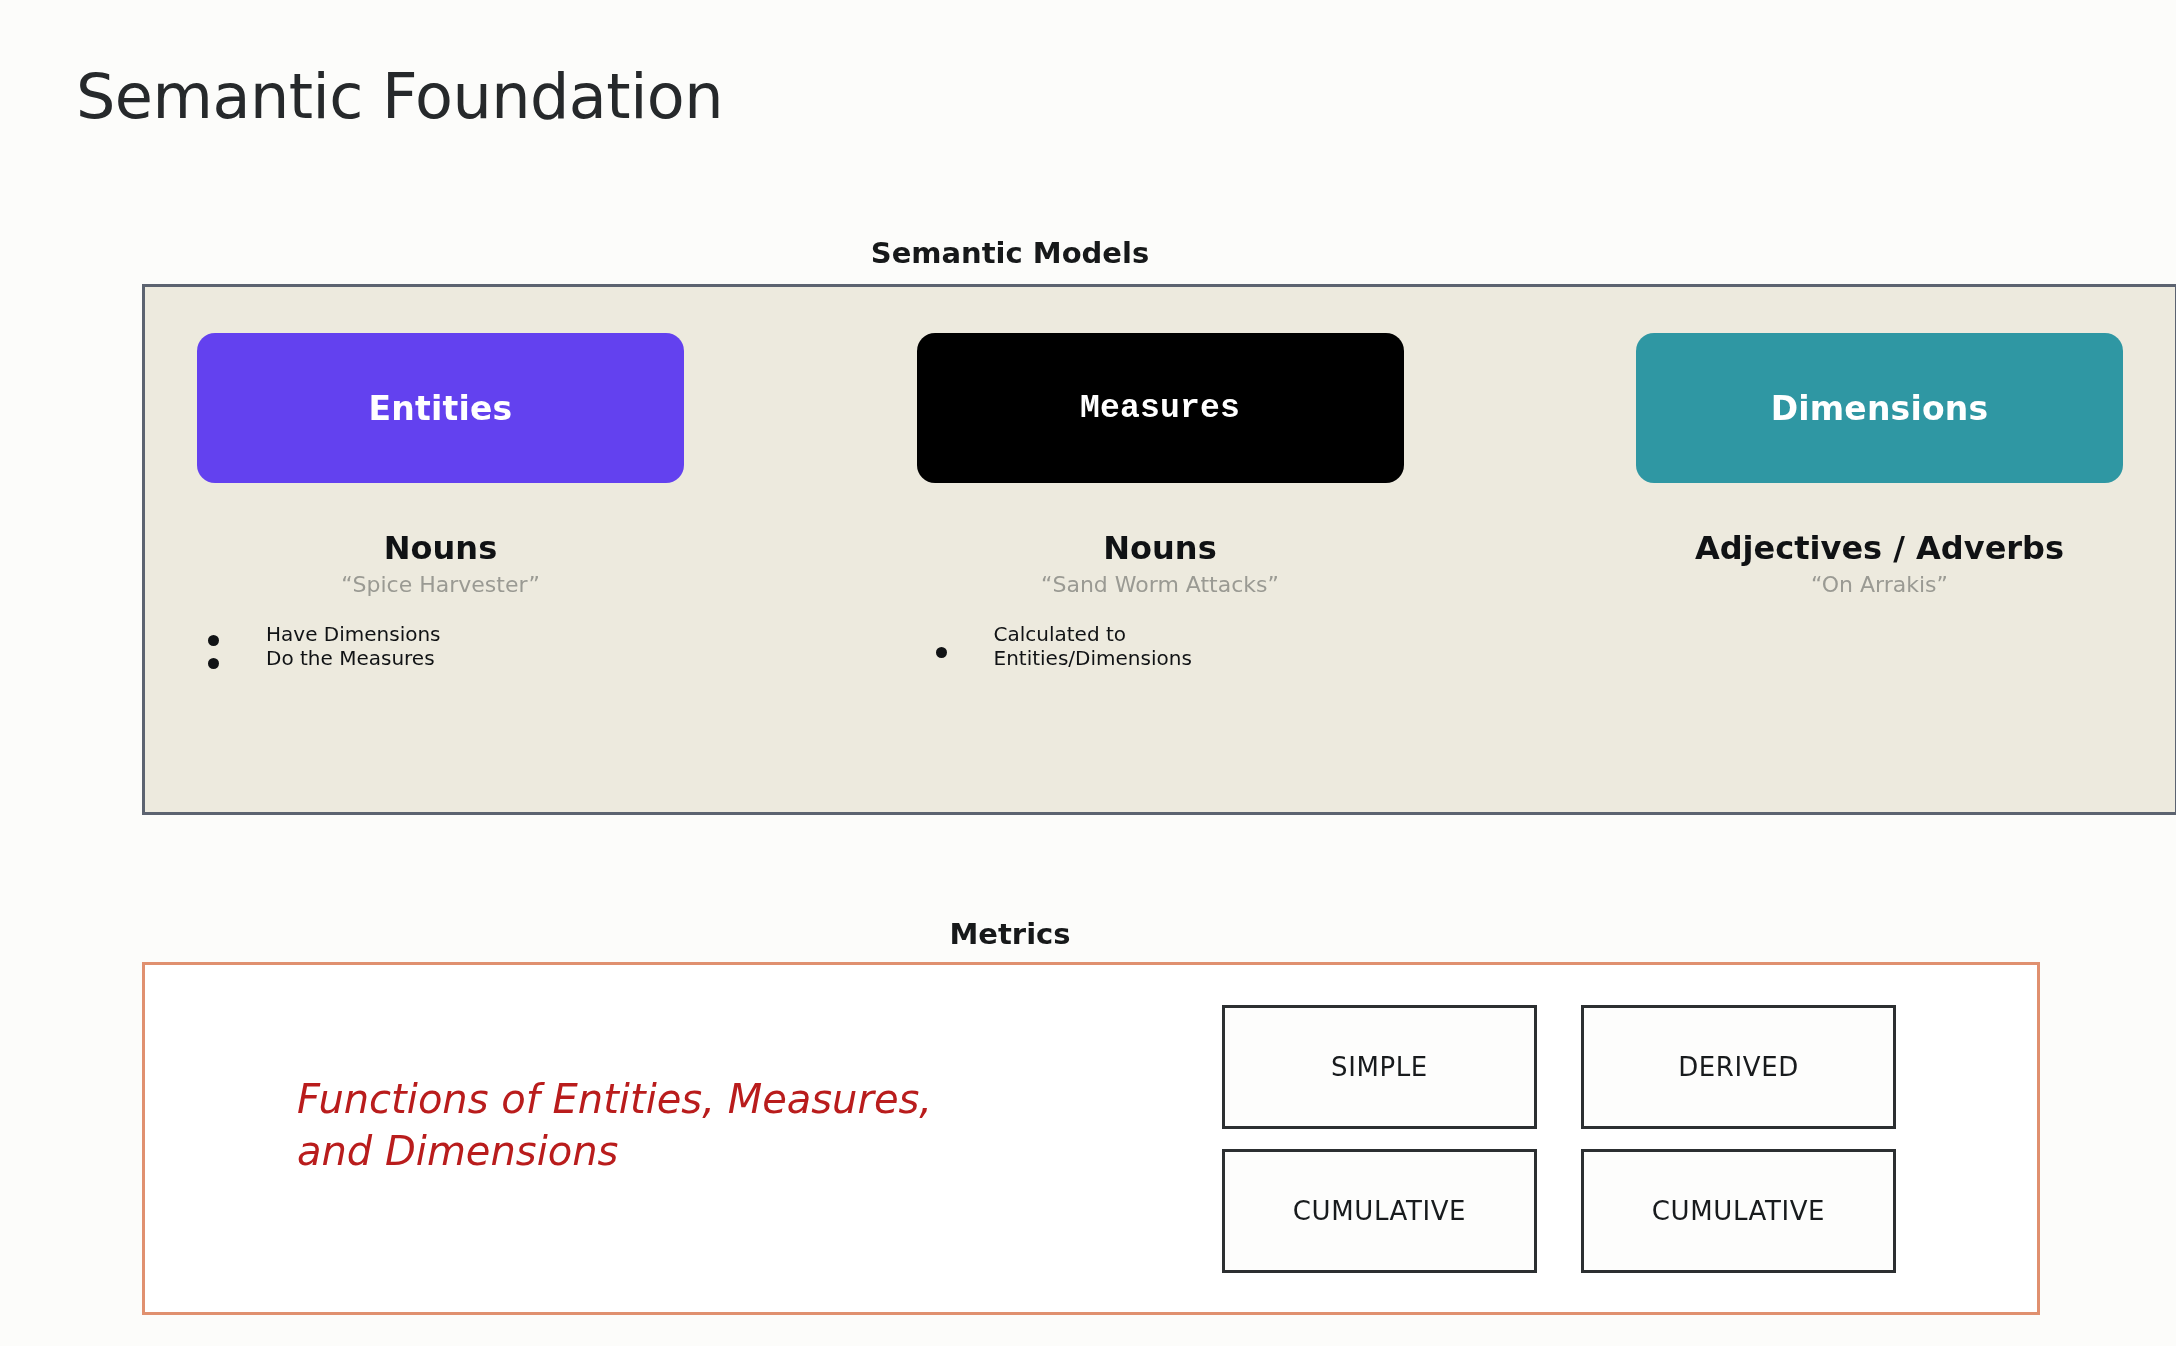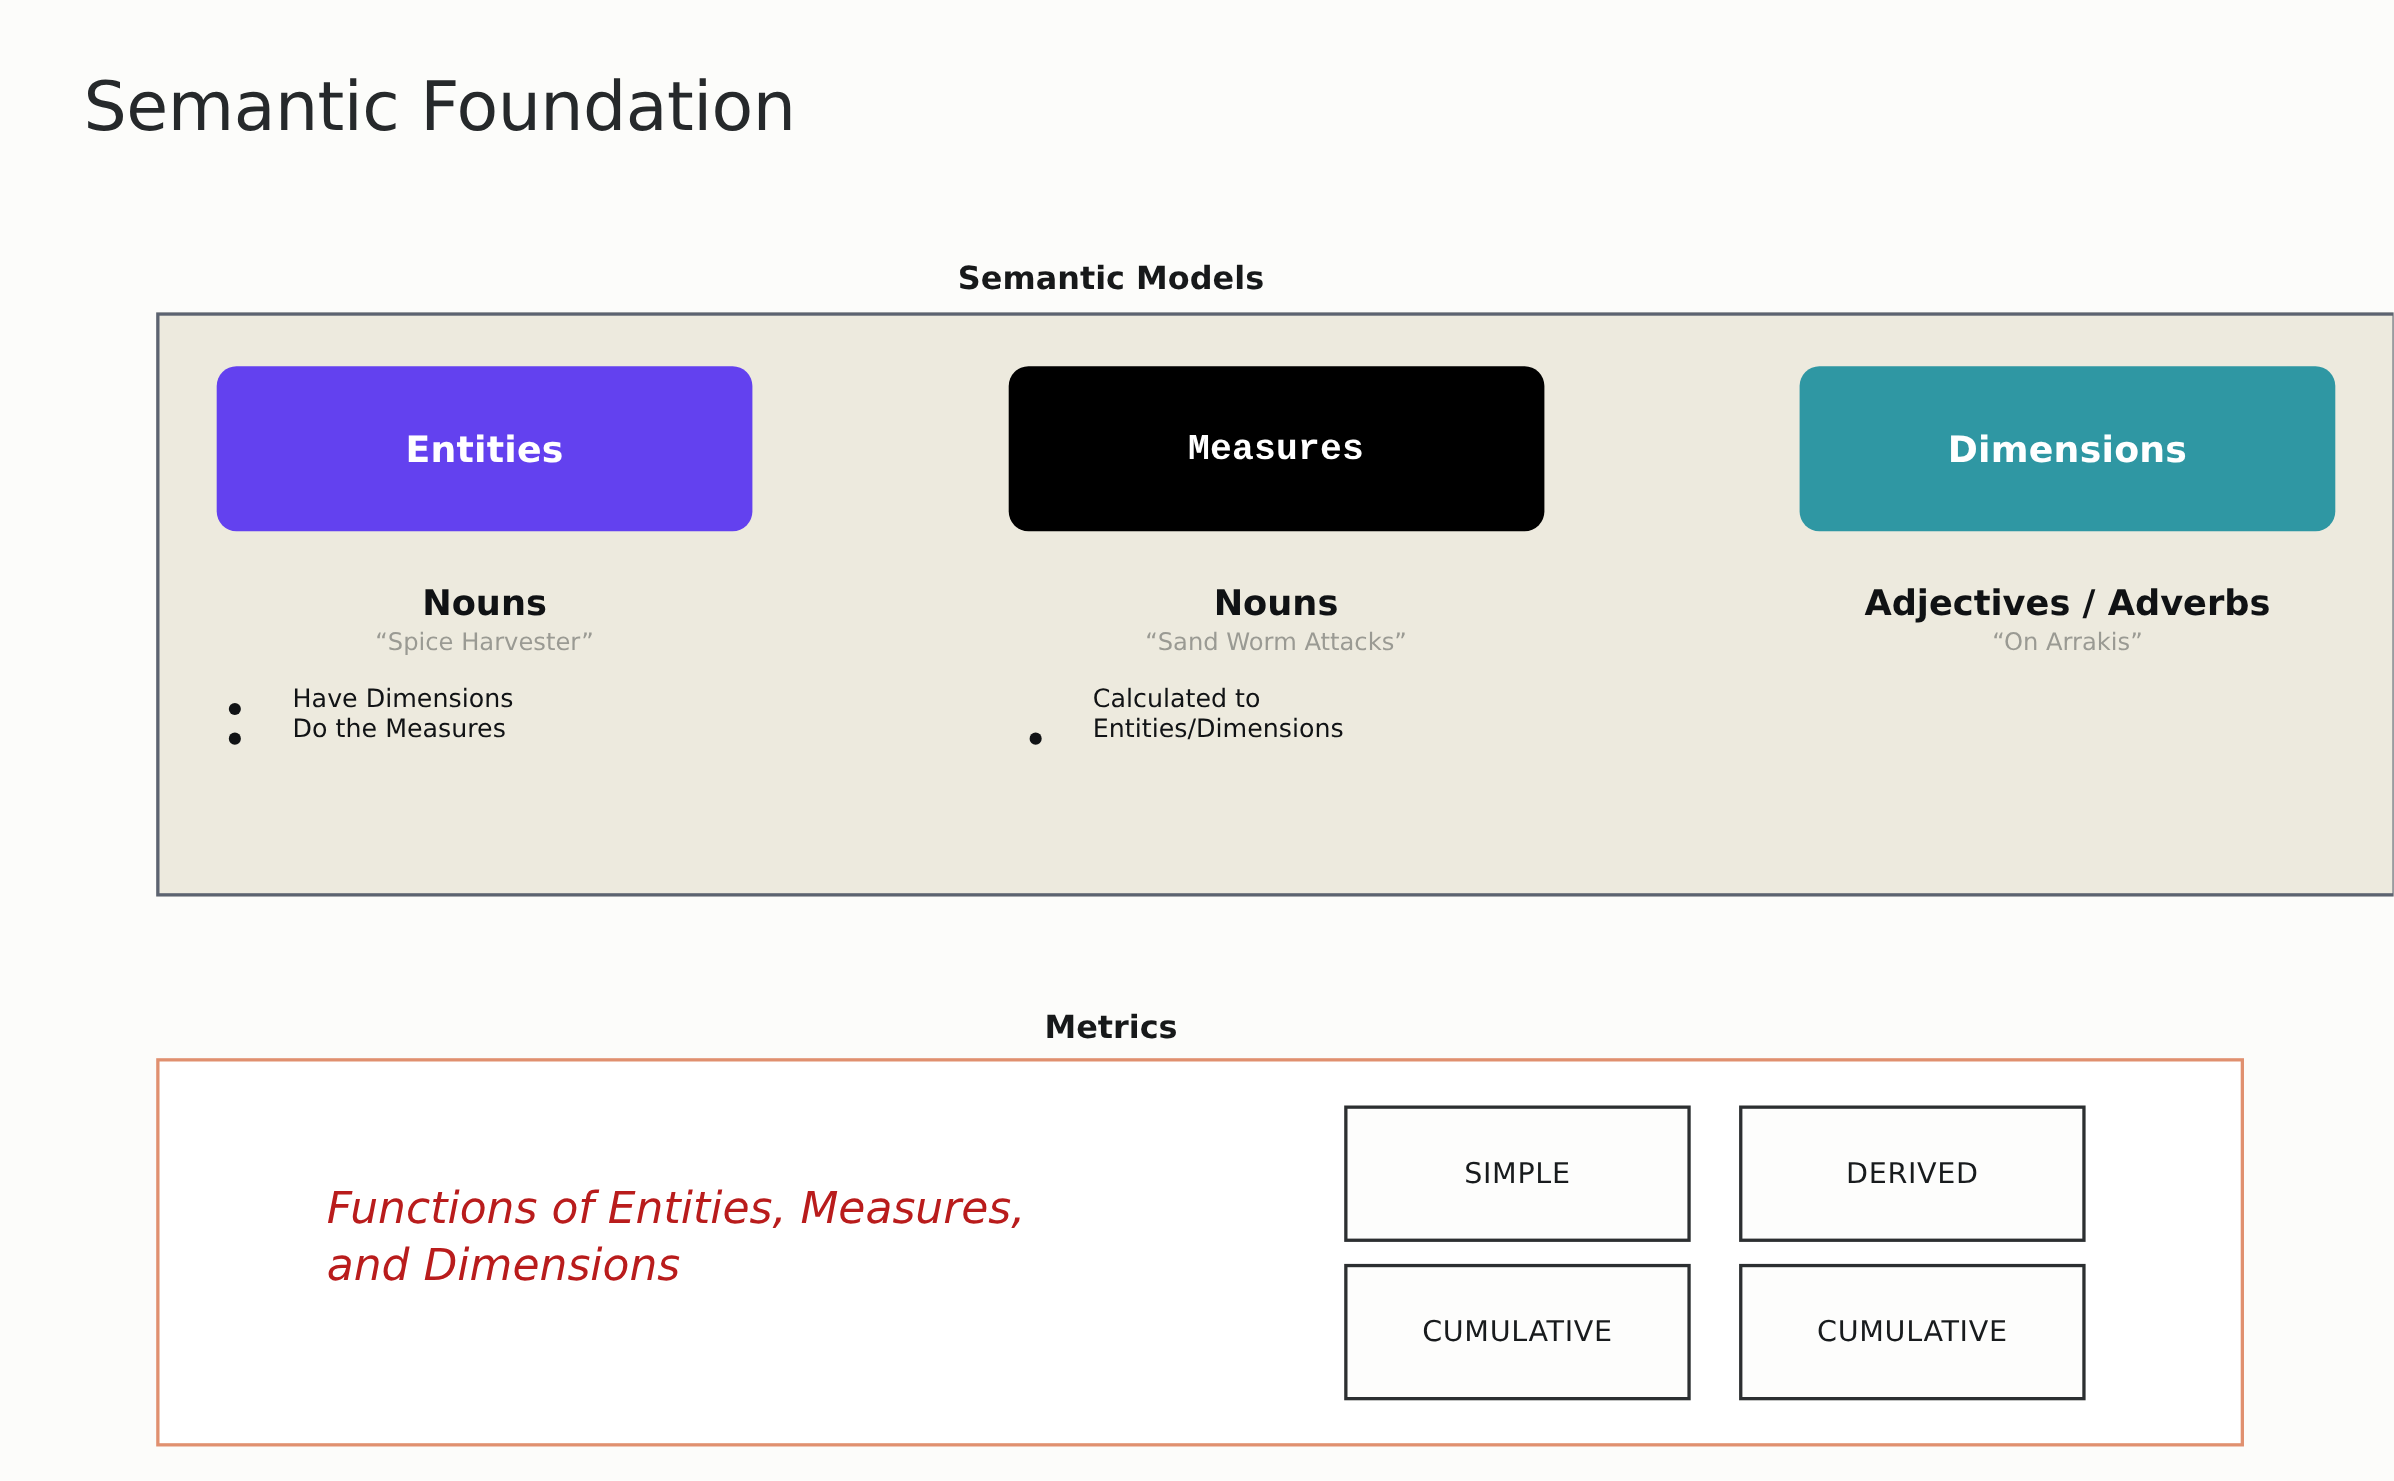--- a/index.html
+++ b/index.html
@@ -123,22 +123,22 @@
   .bullets {
     margin: 0;
     padding: 0;
     list-style: none;
     margin-top: 26px;
     width: 100%;
   }
   .bullets li {
     display: flex;
     flex-direction: row;
-    align-items: flex-end;
-    font-size: 23px;
+    align-items: center;
+    font-size: 20px;
     color: #111315;
     line-height: 1.16;
   }
   .bullet-dot {
     flex: 0 0 auto;
     width: 11px;
     height: 11px;
     border-radius: 50%;
     background: #111315;
     margin-top: 11px;

